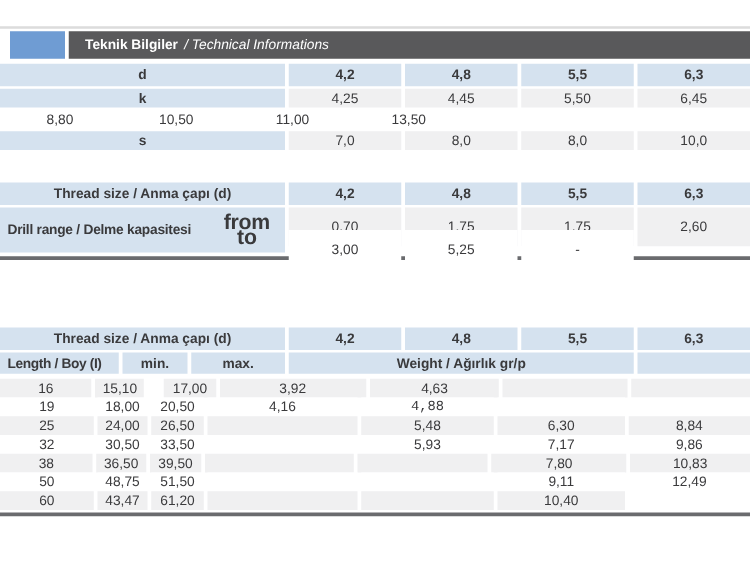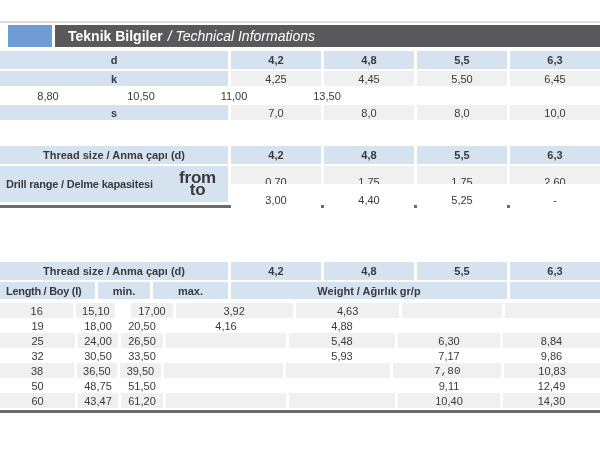--- a/index.html
+++ b/index.html
@@ -4,21 +4,21 @@
 <style>
   html,body{margin:0;padding:0;background:#ffffff;}
   .canvas{position:relative;width:600px;height:450px;background:#fff;overflow:hidden;
           font-family:"Liberation Sans",sans-serif;color:#3a3a3c;}
   .topline{position:absolute;top:21px;left:0;width:600px;height:2px;background:#dcdcdc;}
   
   .titlebar{position:absolute;top:25px;left:0;width:600px;height:22px;display:flex;}
   .tsquare{margin-left:8px;width:44px;height:22px;background:#6f9cd3;}
   .tbar{margin-left:3px;width:545px;height:22px;background:#59595b;color:#ffffff;
         display:flex;align-items:center;padding-left:13px;box-sizing:border-box;
-        font-size:14px;white-space:nowrap;}
+        font-size:11px;white-space:nowrap;}
   .tbold{font-weight:bold;}
   .tital{font-style:italic;margin-left:5px;}
   
   .tbl{position:absolute;left:0;width:600px;}
   .row{display:flex;}
   .cell{display:flex;align-items:center;justify-content:center;box-sizing:border-box;
         font-size:11px;white-space:nowrap;overflow:visible;}
   .blue{background:#d5e2ef;}
   .stripe{background:#f0f0f1;}
   .white{background:#ffffff;}
@@ -128,21 +128,20 @@
       </div>
       <div class="drill-values">
         <div class="cols subrow" id="drill-from">
             <div class="cell stripe">0,70</div>
             <div class="cell stripe">1,75</div>
             <div class="cell stripe">1,75</div>
             <div class="cell stripe">2,60</div>
           </div>
         <div class="cols subrow" id="drill-to">
             <div class="cell white">3,00</div>
-            <div class="cell white">4,40</div>
             <div class="cell white">5,25</div>
             <div class="cell white">-</div>
           </div>
       </div>
     </div>
     <div class="rule"></div>
   </div>
 
   <div class="tbl" id="t3">
     <div class="row hrow">
@@ -169,21 +168,21 @@
           <div class="cell stripe" style="width: 120px;">3,92</div>
           <div class="cell stripe" style="width: 106px;">4,63</div>
           <div class="cell stripe" style="width: 102px;"></div>
           <div class="cell stripe" style="width: 97px;"></div>
         </div>
         <div class="row t3row">
           <div class="cell white" style="width: 75px;">19</div>
           <div class="cell white" style="width: 40px;">18,00</div>
           <div class="cell white" style="width: 42px;">20,50</div>
           <div class="cell white" style="width: 120px;">4,16</div>
-          <div class="cell white" style="width: 106px;">4,88</div>
+          <div class="cell white" style="width: 106px; font-family: Liberation Mono, monospace;">4,88</div>
           <div class="cell white" style="width: 102px;"></div>
           <div class="cell white" style="width: 97px;"></div>
         </div>
         <div class="row t3row">
           <div class="cell stripe" style="width: 75px;">25</div>
           <div class="cell stripe" style="width: 40px;">24,00</div>
           <div class="cell stripe" style="width: 42px;">26,50</div>
           <div class="cell stripe" style="width: 120px;"></div>
           <div class="cell stripe" style="width: 106px;">5,48</div>
           <div class="cell stripe" style="width: 102px;">6,30</div>
@@ -197,38 +196,37 @@
           <div class="cell white" style="width: 106px;">5,93</div>
           <div class="cell white" style="width: 102px;">7,17</div>
           <div class="cell white" style="width: 97px;">9,86</div>
         </div>
         <div class="row t3row">
           <div class="cell stripe" style="width: 75px;">38</div>
           <div class="cell stripe" style="width: 40px;">36,50</div>
           <div class="cell stripe" style="width: 42px;">39,50</div>
           <div class="cell stripe" style="width: 120px;"></div>
           <div class="cell stripe" style="width: 106px;"></div>
-          <div class="cell stripe" style="width: 109px; font-family: Liberation Mono, monospace;">7,80</div>
+          <div class="cell stripe" style="width: 109px;">7,80</div>
           <div class="cell stripe" style="width: 97px;">10,83</div>
         </div>
         <div class="row t3row">
           <div class="cell white" style="width: 75px;">50</div>
           <div class="cell white" style="width: 40px;">48,75</div>
           <div class="cell white" style="width: 42px;">51,50</div>
           <div class="cell white" style="width: 120px;"></div>
           <div class="cell white" style="width: 106px;"></div>
           <div class="cell white" style="width: 102px;">9,11</div>
           <div class="cell white" style="width: 97px;">12,49</div>
         </div>
         <div class="row t3row">
           <div class="cell stripe" style="width: 75px;">60</div>
           <div class="cell stripe" style="width: 40px;">43,47</div>
           <div class="cell stripe" style="width: 42px;">61,20</div>
           <div class="cell stripe" style="width: 120px;"></div>
           <div class="cell stripe" style="width: 106px;"></div>
           <div class="cell stripe" style="width: 102px;">10,40</div>
-          <div class="cell stripe" style="width: 97px;">14,30</div>
         </div>
       </div>
     <div class="rule" style="margin-top:2px"></div>
   </div>
 
 </div>
 
 </body></html>

